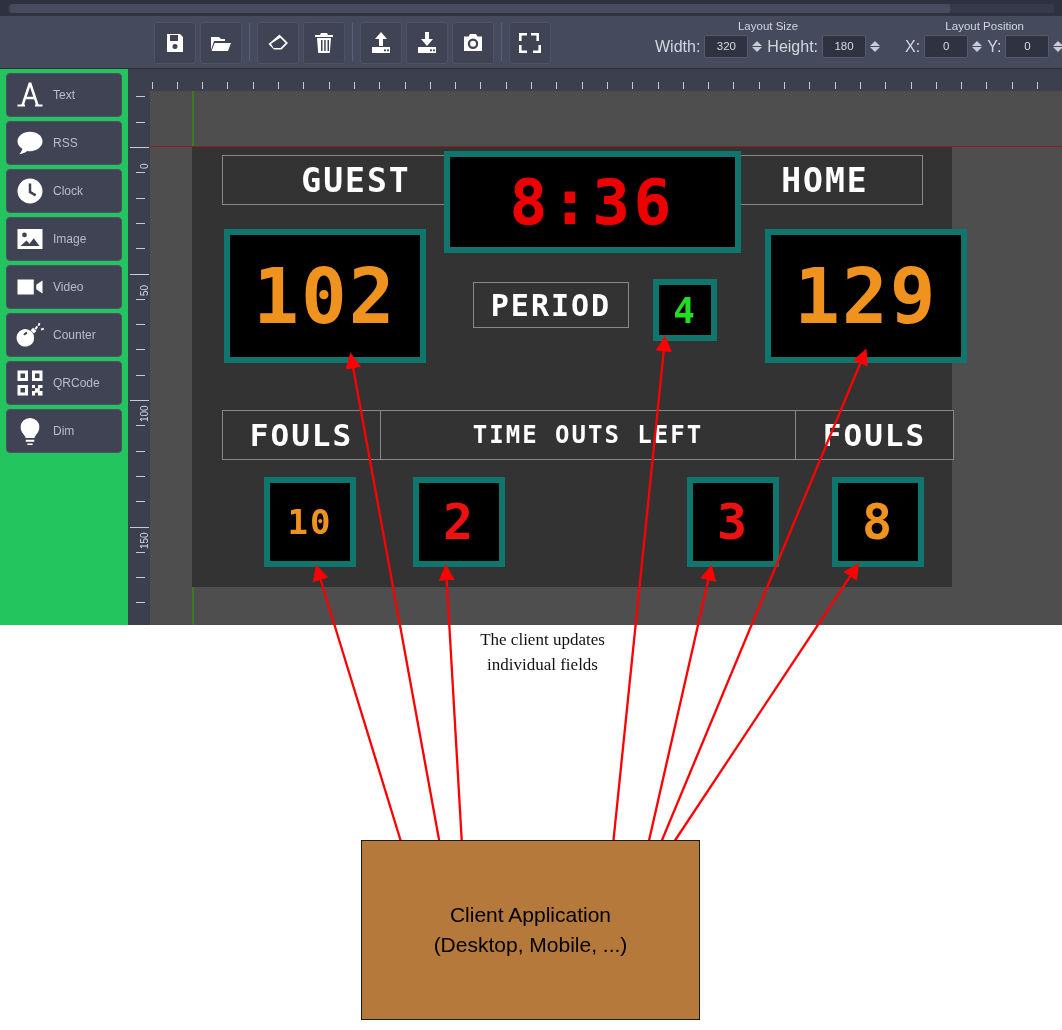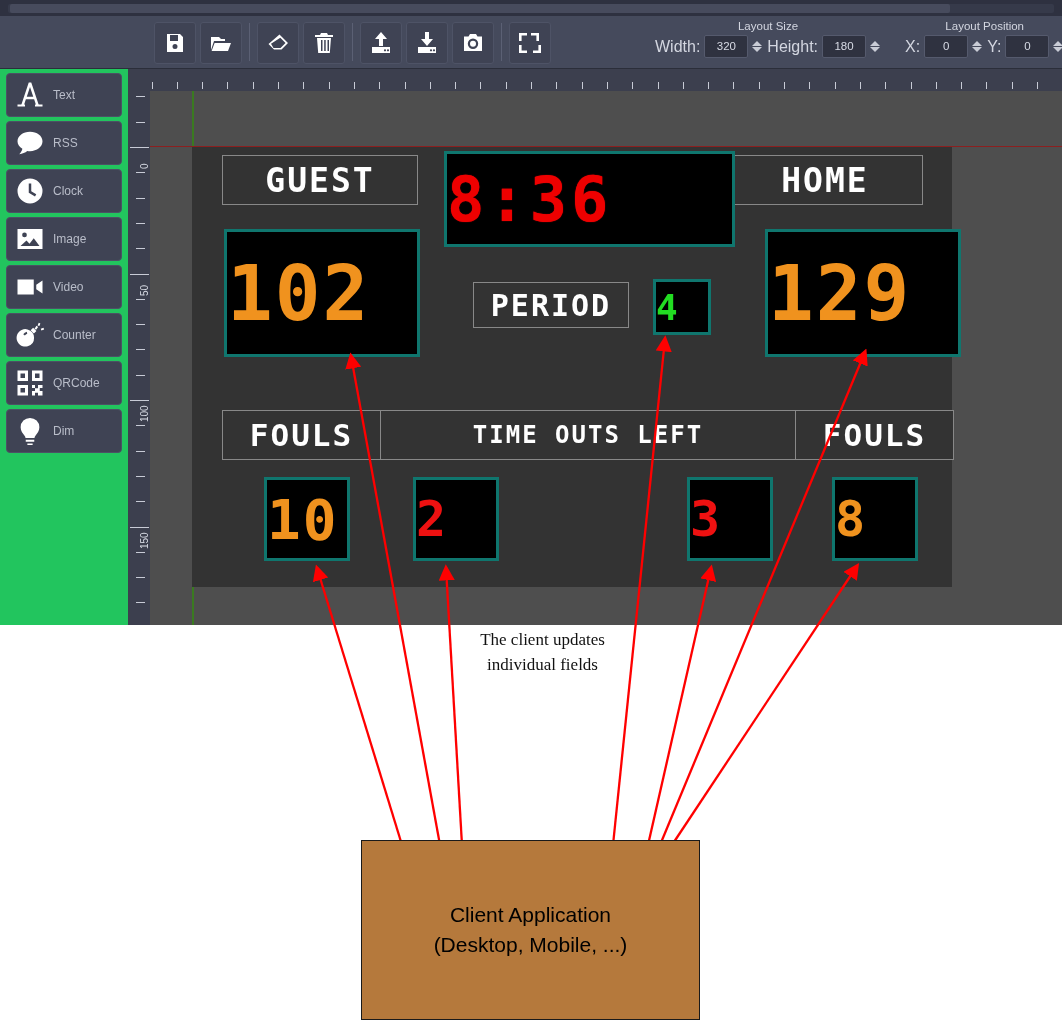--- a/index.html
+++ b/index.html
@@ -118,22 +118,22 @@
   #board {
     position:absolute; left:42px; top:56px; width:760px; height:440px;
     background:#333333;
   }
   .cell-box {
     position:absolute; background:#333333; border:1px solid #888888;
     display:flex; align-items:center; justify-content:center;
     overflow:hidden;
   }
   .cell-dark {
-    position:absolute; background:#000000; border:3px solid #0f766e;
-    display:flex; align-items:center; 
+    position:absolute; background:#000000; border:6px solid #0f766e;
+    display:flex; align-items:center; justify-content:center;
     overflow:hidden;
   }
   .pix {
     font-family:"DejaVu Sans Mono", monospace;
     font-weight:bold;
     letter-spacing:2px;
     white-space:nowrap;
     -webkit-font-smoothing:none;
   }
 
@@ -389,21 +389,21 @@
       <div class="tick rv-tick" style="top: 486.1px; left: 8px; width: 9px;"></div>
       <div class="tick rv-tick" style="top: 511.4px; left: 8px; width: 9px;"></div>
     </div>
 
   <div id="canvas">
     <div id="guide-v"></div>
     <div id="guide-h"></div>
 
     <div id="board">
 
-      <div class="cell-box" style="left:30px; top:8px; width:194px; height:48px;">
+      <div class="cell-box" style="left:30px; top:8px; width:194px; height:48px;padding-left:36px;">
         <span class="pix" style="color:#ffffff; font-size:33px;">GUEST</span>
       </div>
 
       <div class="cell-box" style="left:535px; top:8px; width:194px; height:48px;">
         <span class="pix" style="color:#ffffff; font-size:33px;">HOME</span>
       </div>
 
       <div class="cell-dark" style="left:252px; top:4px; width:285px; height:90px;">
         <span class="pix" style="color:#ee0000; font-size:62px; letter-spacing:4px;
               -webkit-text-stroke:0px; text-shadow:0 0 1px #ee0000;">8:36</span>
@@ -431,21 +431,21 @@
 
       <div class="cell-box" style="left:188px; top:263px; width:414px; height:48px;">
         <span class="pix" style="color:#ffffff; font-size:24px;">TIME OUTS LEFT</span>
       </div>
 
       <div class="cell-box" style="left:603px; top:263px; width:157px; height:48px;">
         <span class="pix" style="color:#ffffff; font-size:31px;">FOULS</span>
       </div>
 
       <div class="cell-dark" style="left:72px; top:330px; width:80px; height:78px;">
-        <span class="pix" style="color:#f0921e; font-size:56px;">10</span>
+        <span class="pix" style="color:#f0921e; font-size:34px;">10</span>
       </div>
 
       <div class="cell-dark" style="left:221px; top:330px; width:80px; height:78px;">
         <span class="pix" style="color:#ee1111; font-size:50px;">2</span>
       </div>
 
       <div class="cell-dark" style="left:495px; top:330px; width:80px; height:78px;">
         <span class="pix" style="color:#ee1111; font-size:50px;">3</span>
       </div>
 

